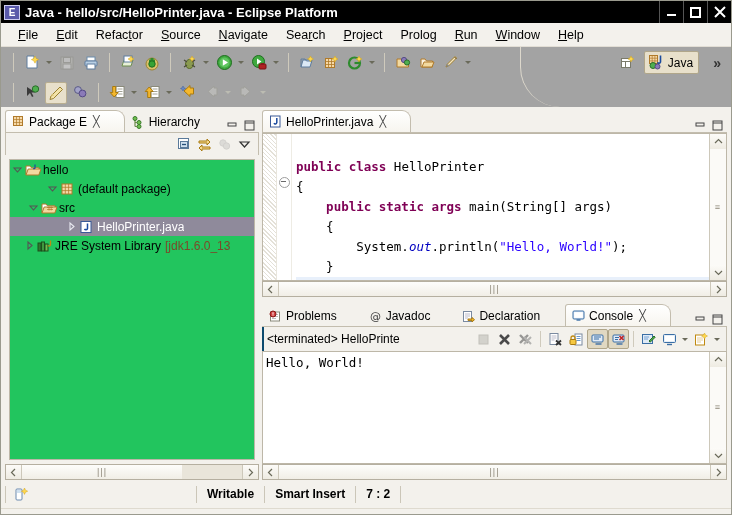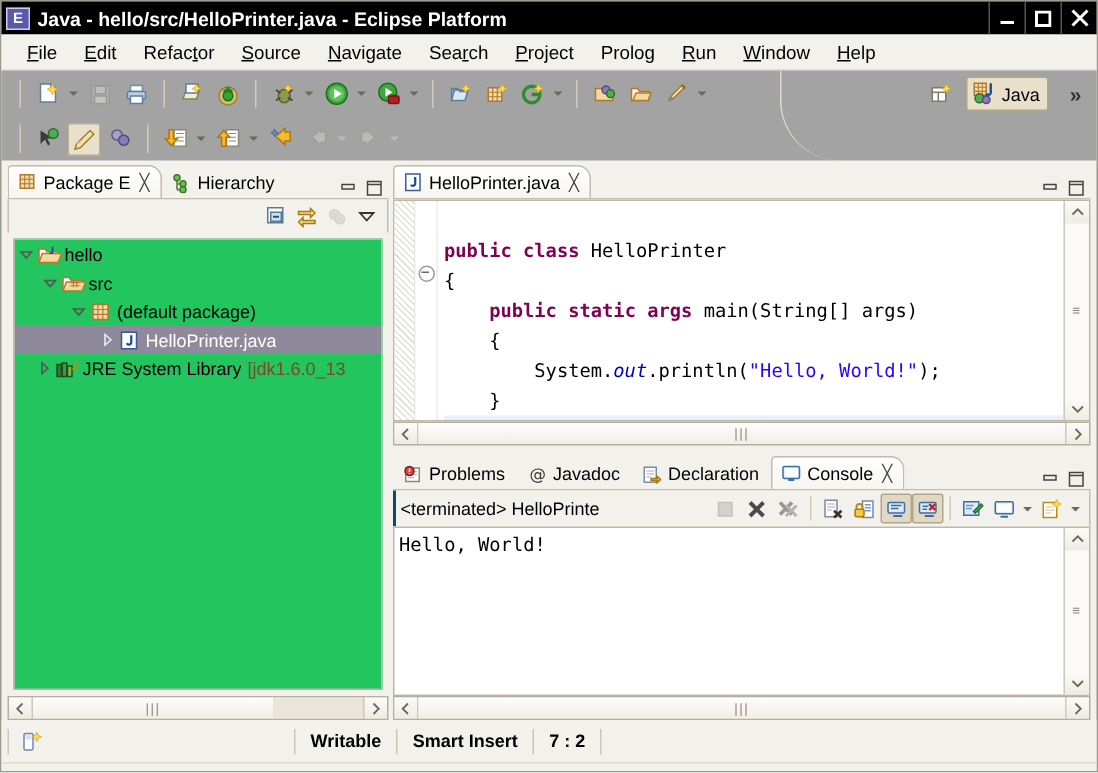--- a/index.html
+++ b/index.html
@@ -58,21 +58,21 @@
   .main{flex:1 1 auto;display:flex;min-height:0;padding:0 0 0 0;}
   .left-pane{width:258px;flex:0 0 auto;display:flex;flex-direction:column;
              min-width:0;padding:2px 0 0 4px;box-sizing:border-box;}
   .right-pane{flex:1 1 auto;display:flex;flex-direction:column;min-width:0;
               padding:2px 4px 0 3px;box-sizing:border-box;}
 
   
   .view{display:flex;flex-direction:column;background:#f3f1ec;min-height:0;}
   .tabstrip{height:23px;display:flex;align-items:flex-end;position:relative;
             flex:0 0 auto;}
-  .tab{height:21px;display:flex;align-items:center;padding:0 7px 0 6px;
+  .tab{height:21px;display:flex;align-items:center;padding:0 24px 0 6px;
        font-size:12px;white-space:nowrap;position:relative;box-sizing:border-box;}
   .tab.active{background:linear-gradient(#ffffff,#f7f5ef);
               border:1px solid #c3bda e;border:1px solid #c3bdae;border-bottom:none;
               border-radius:3px 9px 0 0;height:22px;}
   .tab.inactive{border:1px solid transparent;border-bottom:none;color:#000;}
   .tab .ticon{margin-right:4px;display:flex;align-items:center;}
   .tab .xmark{margin-left:6px;font-size:11px;color:#444;font-weight:bold;
               font-family:"DejaVu Sans",sans-serif;}
   .tab-right{margin-left:auto;display:flex;align-items:center;padding-right:3px;gap:5px;}
   .minbtn{width:12px;height:12px;display:flex;align-items:center;justify-content:center;}
@@ -469,49 +469,49 @@
             <span class="tico">
               <svg width="16" height="14" viewBox="0 0 16 14">
                 <path d="M1 12 V3 h4 l1.4 1.8 H14 v2" fill="#fff" stroke="#b07a2a"></path>
                 <path d="M1 12 l2.2 -6 H16 l-2.2 6z" fill="#f2d9a0" stroke="#b07a2a"></path>
                 <path d="M10 1.5 v3.5 a1 1 0 0 1 -1.8 .3" fill="none" stroke="#1a4a9e" stroke-width="1.2"></path>
               </svg>
             </span>
             <span class="tlbl">hello</span>
           </div>
 
+          <div class="trow" style="padding-left:35px;">
+            <span class="tw">
+              <svg width="11" height="11" viewBox="0 0 11 11">
+                  <path d="M2 4 h7 l-3.5 4z" fill="none" stroke="#555" stroke-width="1.1"></path>
+                </svg>
+            </span>
+            <span class="tico">
+              <svg width="15" height="14" viewBox="0 0 15 14">
+                <rect x="2" y="2" width="10" height="10" fill="#f6d9a8" stroke="#b07a2a"></rect>
+                <path d="M2 5.3 h10 M2 8.6 h10 M5.3 2 v10 M8.6 2 v10" stroke="#b07a2a" stroke-width=".75"></path>
+              </svg>
+            </span>
+            <span class="tlbl">(default package)</span>
+          </div>
+
           <div class="trow" style="padding-left:16px;">
             <span class="tw">
               <svg width="11" height="11" viewBox="0 0 11 11">
                   <path d="M2 4 h7 l-3.5 4z" fill="none" stroke="#555" stroke-width="1.1"></path>
                 </svg>
             </span>
             <span class="tico">
               <svg width="16" height="14" viewBox="0 0 16 14">
                 <path d="M1 12 V3 h4 l1.4 1.8 H14 v2" fill="#fff" stroke="#b07a2a"></path>
                 <path d="M1 12 l2.2 -6 H16 l-2.2 6z" fill="#f2d9a0" stroke="#b07a2a"></path>
                 <path d="M6 6.5 h6 M6 8.5 h6 M8 5.5 v4 M10.2 5.5 v4" stroke="#b07a2a" stroke-width=".7"></path>
               </svg>
             </span>
             <span class="tlbl">src</span>
-          </div>
-
-          <div class="trow" style="padding-left:35px;">
-            <span class="tw">
-              <svg width="11" height="11" viewBox="0 0 11 11">
-                  <path d="M2 4 h7 l-3.5 4z" fill="none" stroke="#555" stroke-width="1.1"></path>
-                </svg>
-            </span>
-            <span class="tico">
-              <svg width="15" height="14" viewBox="0 0 15 14">
-                <rect x="2" y="2" width="10" height="10" fill="#f6d9a8" stroke="#b07a2a"></rect>
-                <path d="M2 5.3 h10 M2 8.6 h10 M5.3 2 v10 M8.6 2 v10" stroke="#b07a2a" stroke-width=".75"></path>
-              </svg>
-            </span>
-            <span class="tlbl">(default package)</span>
           </div>
 
           <div class="trow sel" style="padding-left:54px;">
             <span class="tw">
               <svg width="11" height="11" viewBox="0 0 11 11">
                   <path d="M4 2 v7 l4 -3.5z" fill="none" stroke="#e8e8f0" stroke-width="1.1"></path>
                 </svg>
             </span>
             <span class="tico">
               <svg width="14" height="14" viewBox="0 0 14 14">

